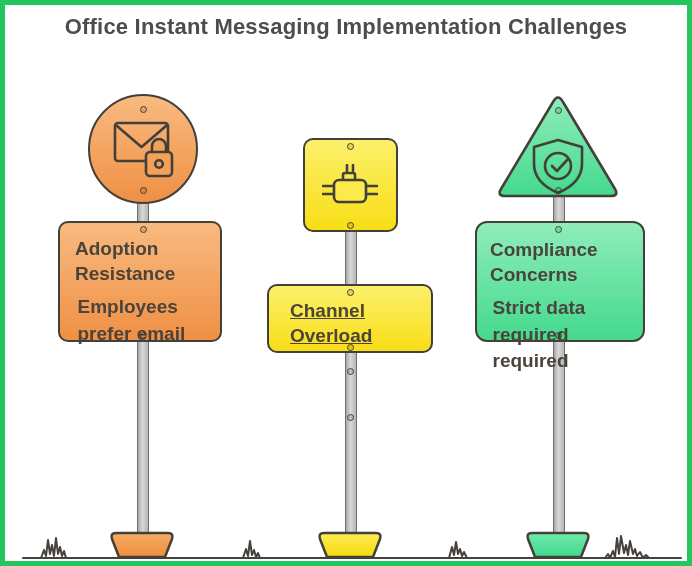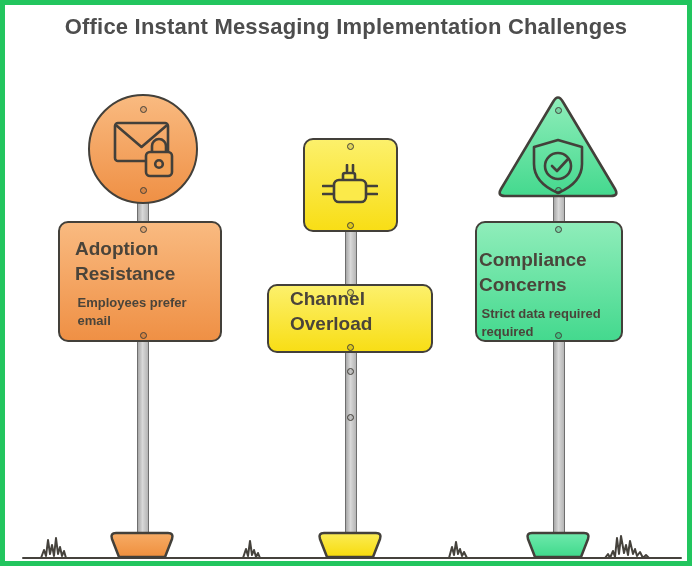--- a/index.html
+++ b/index.html
@@ -23,21 +23,21 @@
   }
   .sign-orange{background:linear-gradient(180deg,#f9ba80,#ef9045);}
   .sign-yellow{background:linear-gradient(180deg,#fcf06b,#f8de16);}
   .sign-green{background:linear-gradient(180deg,#8feDBa,#44d98e);}
   .circle-sign{
     position:absolute;box-sizing:border-box;border:2.5px solid #43403a;
     border-radius:50%;z-index:2;
     background:linear-gradient(180deg,#f9ba80,#ef9045);
   }
   .heading{font-size:19px;line-height:1.34;font-weight:700;margin:0 auto;}
-  .subtext{font-size:13px;line-height:1.4;font-weight:700;margin:0 auto;}
+  .subtext{font-size:19px;line-height:1.4;font-weight:700;margin:0 auto;}
   .screw{
     position:absolute;width:7px;height:7px;border-radius:50%;
     box-sizing:border-box;border:1.8px solid #43403a;
     background:rgba(0,0,0,0.10);z-index:3;
   }
   .shape-svg{position:absolute;z-index:2;}
   .icon-svg{position:absolute;z-index:3;}
   .base-svg{position:absolute;z-index:3;}
   .ground-svg{position:absolute;left:0;top:520px;z-index:1;}
 </style>
@@ -91,21 +91,21 @@
         <path d="M31,7 V1"></path>
       <path d="M1,22 H11"></path>
         <path d="M1,30 H11"></path>
       <path d="M45,22 H55"></path>
         <path d="M45,30 H55"></path>
     </g>
   </svg>
   <div class="screw" style="left:341.5px;top:137.5px;"></div>
   <div class="screw" style="left:341.5px;top:216.5px;"></div>
 
-  <div class="sign sign-yellow" style="left:262px;top:279px;width:166px;height:69px;padding-top:0;">
+  <div class="sign sign-yellow" style="left:262px;top:279px;width:166px;height:69px;padding-top:12px;text-decoration:underline;">
     <div class="heading" style="max-width:120px;">Channel Overload</div>
   </div>
   <div class="screw" style="left:341.5px;top:283.5px;"></div>
   <div class="screw" style="left:341.5px;top:338.5px;"></div>
 
   <div class="screw" style="left:341.5px;top:362.5px;"></div>
   <div class="screw" style="left:341.5px;top:408.5px;"></div>
 
   <svg class="base-svg" style="left:310px;top:525px;" width="70" height="30" viewBox="0 0 70 30">
     <defs>
@@ -129,21 +129,21 @@
   <svg class="icon-svg" style="left:523px;top:132px;" width="60" height="60" viewBox="0 0 60 60">
     <g fill="none" stroke="#43403a" stroke-width="2.6" stroke-linecap="round" stroke-linejoin="round">
       <path d="M30,3 L54,10 V27 C54,41 44,50 30,56 C16,50 6,41 6,27 V10 Z"></path>
       <circle cx="30" cy="29" r="13"></circle>
       <path d="M24,29 l5,5 l11,-12"></path>
     </g>
   </svg>
   <div class="screw" style="left:549.5px;top:101.5px;"></div>
   <div class="screw" style="left:549.5px;top:181.5px;"></div>
 
-  <div class="sign sign-green" style="left:470px;top:216px;width:148px;height:121px;padding-top:24px;">
+  <div class="sign sign-green" style="left:470px;top:216px;width:170px;height:121px;padding-top:14px;border-radius:12px;">
     <div class="heading" style="max-width:140px;">Compliance Concerns</div>
     <div class="subtext" style="max-width:135px;margin-top:7px;">Strict data required required</div>
   </div>
   <div class="screw" style="left:549.5px;top:220.5px;"></div>
   <div class="screw" style="left:549.5px;top:326.5px;"></div>
 
   <svg class="base-svg" style="left:518px;top:525px;" width="70" height="30" viewBox="0 0 70 30">
     <defs>
         <linearGradient id="gB3" x1="0" y1="0" x2="0" y2="1">
       <stop offset="0" stop-color="#6fe9ac"></stop>

